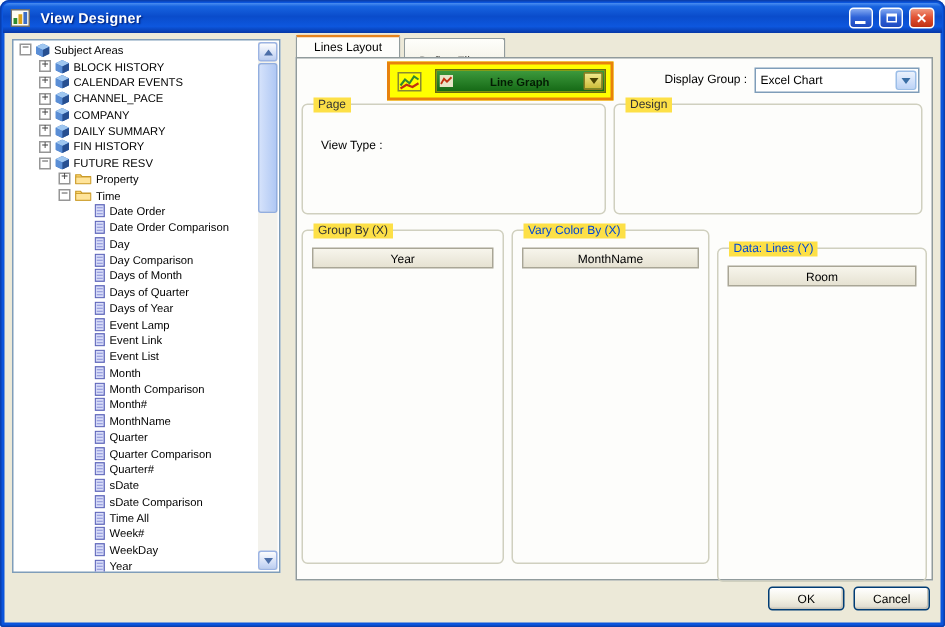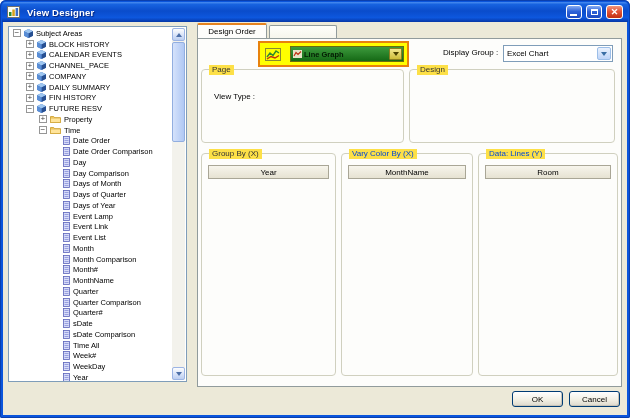--- a/index.html
+++ b/index.html
@@ -88,21 +88,21 @@
   .ds-arr { width:0; height:0; border-left:3px solid transparent; border-right:3px solid transparent; border-top:4px solid #3a6ea5; }
 
   .gbox { position:absolute; border:1px solid #d0d0bf; border-radius:4px; }
   .gbox-label { position:absolute; top:-5px; left:7px; background:#fde047; padding:0 3px;
     font-size:8px; line-height:10px; color:#333; white-space:nowrap; }
   .page-box    { left:3px;   top:30px;  width:203px; height:74px; }
   .section-box { left:211px; top:30px;  width:206px; height:74px; }
   .colbox      { top:114px;  height:223px; }
   .col-0 { left:3px;   width:135px; }
   .col-1 { left:143px; width:132px; }
-  .col-2 { left:280px; width:140px; }
+  .col-2 { left:280px; width:140px;margin-top:12px; }
 
   .field-btn { position:absolute; left:6px; right:6px; top:11px; height:14px;
     border:1px solid #a9a696; background: linear-gradient(180deg,#f7f5ec,#e6e2d2);
     display:flex; align-items:center; justify-content:center; font-size:8px; color:#000; cursor:default; }
 
   .pushbtn { position:absolute; top:369px; height:16px; border:1px solid #003c74; border-radius:3px;
     background: linear-gradient(180deg,#ffffff 0%,#f2f0e4 55%,#dcd8cc 100%);
     display:flex; align-items:center; justify-content:center; font-size:8px; color:#000; cursor:default;
     box-shadow: inset -1px -1px 0 #c8c4b8; }
   .ok-btn { left:509px; width:51px; }
@@ -569,31 +569,31 @@
             <span class="arr-up"></span>
           </div>
         <div class="sthumb"></div>
         <div class="sbtn sbtn-down">
             <span class="arr-down"></span>
           </div>
       </div>
     </div>
 
     <div class="tab tab-active">
-      <span>Design Order</span>
+      <span>Lines Layout</span>
     </div>
     <div class="tab tab-inactive">
       <span>Define Filters</span>
     </div>
 
     <div class="tabpage">
 
       <span class="flabel lbl-viewtype">View Type :</span>
 
-      <div class="highlight" id="vt-highlight" style="background: rgb(255, 255, 0); border-color: rgb(232, 130, 12);">
+      <div class="highlight" id="vt-highlight" style="background: rgb(255, 255, 0); border-color: rgb(232, 130, 12); text-align: center;">
         <span class="vt-icon">
           <svg width="18" height="15" viewBox="0 0 18 15">
             <rect x="1.5" y="1.5" width="15" height="12" fill="none" stroke="#8a8a30" stroke-width="1"></rect>
             <polyline points="3,10 6,6 9,8.5 12,4 15,6" fill="none" stroke="#2e8b2e" stroke-width="1.4"></polyline>
             <polyline points="3,12 7,9.5 11,11 15,8.5" fill="none" stroke="#c03010" stroke-width="1.4"></polyline>
           </svg>
         </span>
         <div class="vt-combo">
           <span class="vt-mini">
             <svg width="9" height="8" viewBox="0 0 9 8">

